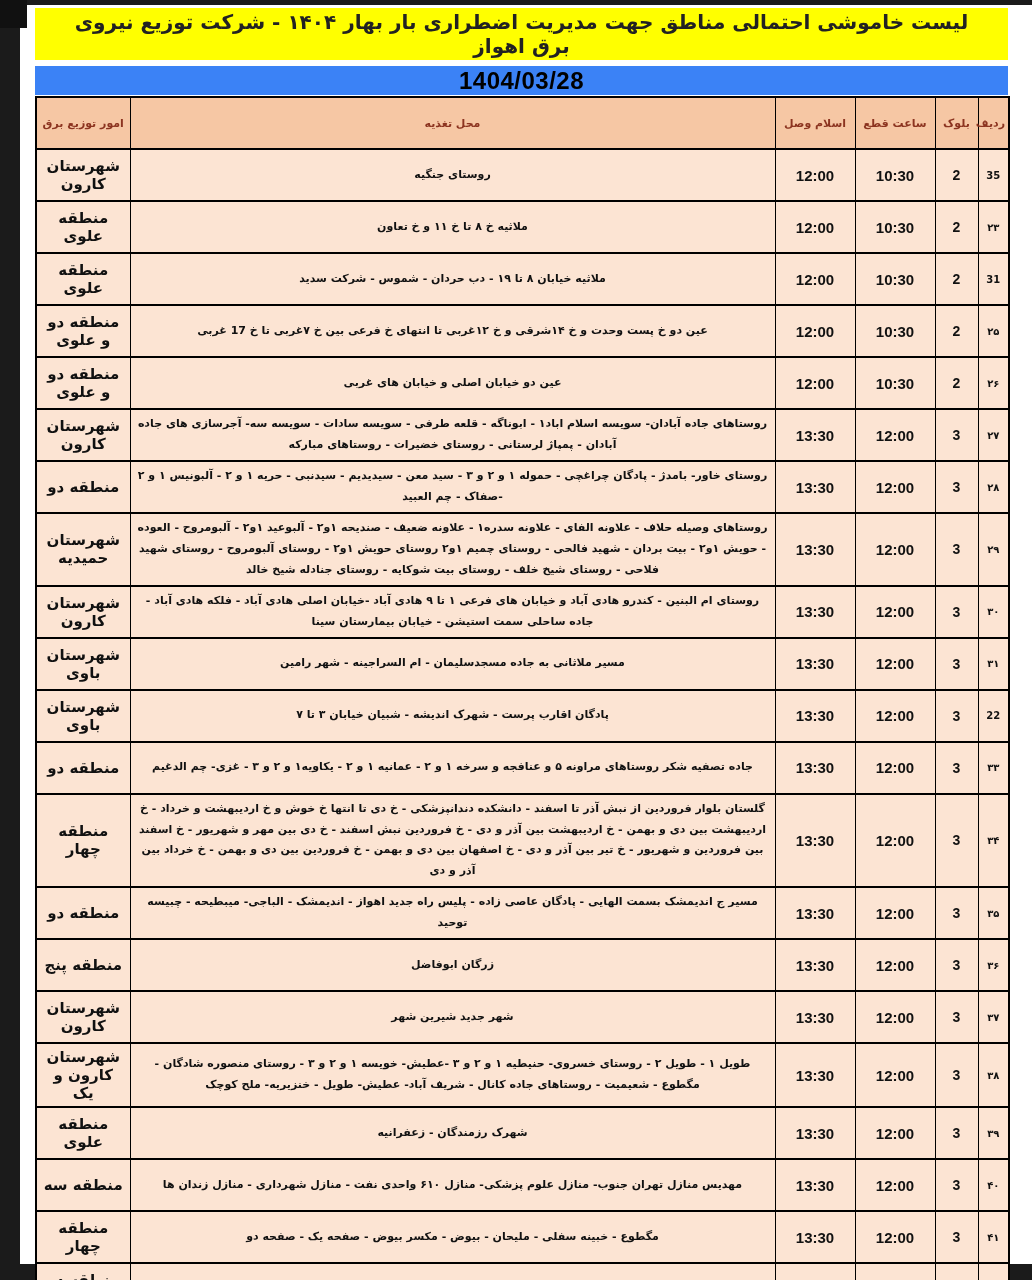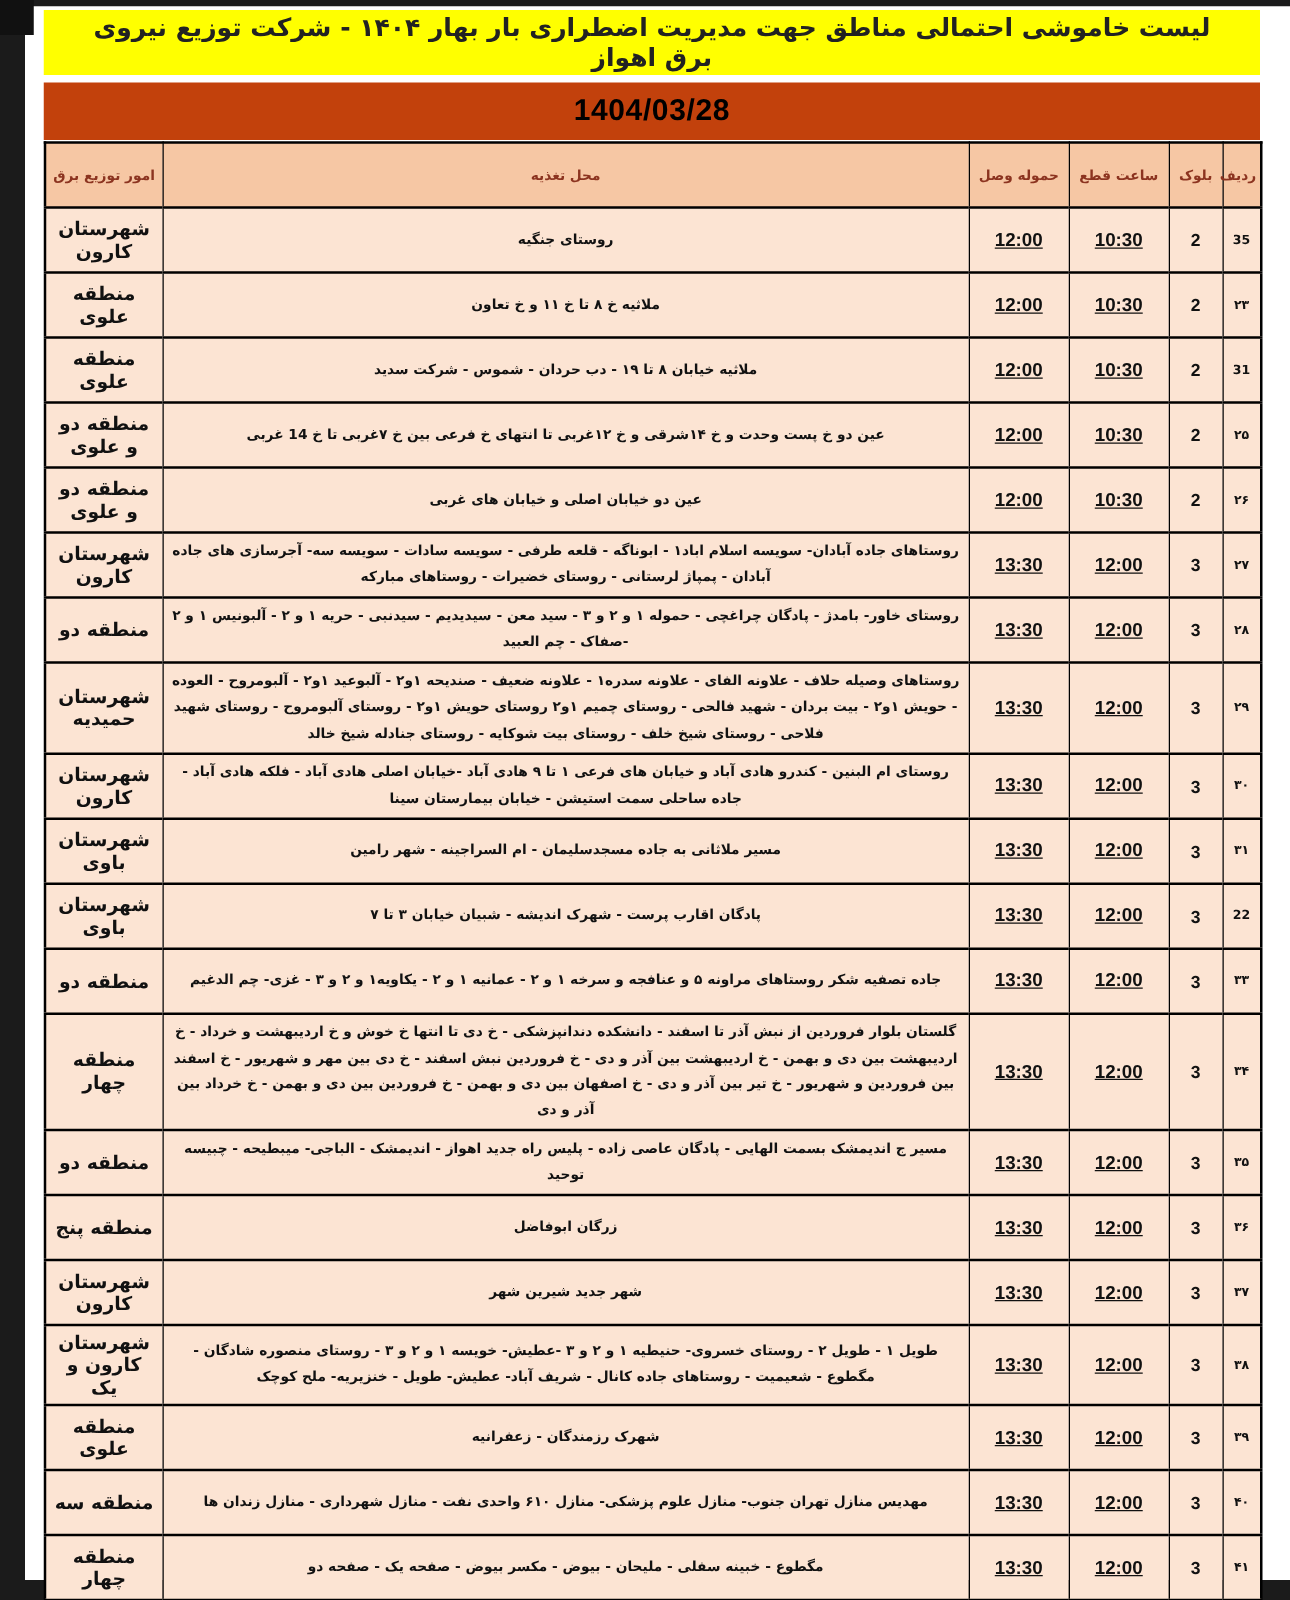--- a/index.html
+++ b/index.html
@@ -14,21 +14,21 @@
   .edge-corner{left:0;top:0;width:27px;height:28px;background:#111;}
 
   .sheet{position:absolute;left:35px;top:8px;width:973px;}
 
   .title-banner{
     background:#ffff00;min-height:47px;display:flex;align-items:center;justify-content:center;
     direction:rtl;text-align:center;color:#222;font-weight:bold;font-size:20px;padding:2px 30px;
     box-sizing:border-box;
   }
   .date-banner{
-    background:#c2410c;height:46px;margin-top:6px;display:flex;align-items:center;justify-content:center;
+    background:#3b82f6;height:29px;margin-top:6px;display:flex;align-items:center;justify-content:center;
     color:#000;font-weight:bold;font-size:24px;font-family:"Liberation Sans",sans-serif;
     letter-spacing:.5px;
   }
 
   table.outage{
     direction:rtl;border-collapse:collapse;table-layout:fixed;width:973px;margin-top:1px;
     border:2px solid #000;
   }
   table.outage th{
     background:#f6c7a4;color:#8c3420;font-weight:bold;font-size:11px;
@@ -36,21 +36,21 @@
   }
   table.outage td{
     background:#fce4d3;border-left:1px solid #000;border-right:1px solid #000;
     border-top:2px solid #000;border-bottom:2px solid #000;
     text-align:center;vertical-align:middle;color:#111;
     padding:4px 6px;box-sizing:border-box;
   }
   table.outage tr{height:52px;}
   td.c-rownum{font-size:10px;font-weight:bold;}
   td.c-block{font-size:14px;font-weight:bold;font-family:"Liberation Sans",sans-serif;}
-  td.c-time{font-size:15px;font-weight:bold;font-family:"Liberation Sans",sans-serif;text-decoration:underline;}
+  td.c-time{font-size:15px;font-weight:bold;font-family:"Liberation Sans",sans-serif;}
   td.c-loc{font-size:11px;font-weight:bold;line-height:1.9;padding:4px 12px;}
   td.c-district{font-size:15px;font-weight:bold;}
 
   col.w-rownum{width:31px;}
   col.w-block{width:43px;}
   col.w-cut{width:80px;}
   col.w-connect{width:80px;}
   col.w-loc{width:645px;}
   col.w-district{width:94px;}
 </style>
@@ -79,21 +79,21 @@
         <col class="w-cut">
       <col class="w-connect">
         <col class="w-loc">
         <col class="w-district">
     </colgroup>
     <thead>
       <tr>
         <th>ردیف</th>
         <th>بلوک</th>
         <th>ساعت قطع</th>
-        <th>حموله وصل</th>
+        <th>اسلام وصل</th>
         <th>محل تغذیه</th>
         <th>امور توزیع برق</th>
       </tr>
     </thead>
     <tbody id="rows-body">
         <tr>
     <td class="c-rownum">35</td>
     <td class="c-block">2</td>
     <td class="c-time">10:30</td>
     <td class="c-time">12:00</td>
@@ -114,21 +114,21 @@
     <td class="c-time">10:30</td>
     <td class="c-time">12:00</td>
     <td class="c-loc">ملاثیه خیابان ۸ تا ۱۹ - دب حردان - شموس - شرکت سدید</td>
     <td class="c-district">منطقه علوی</td>
   </tr>
         <tr>
     <td class="c-rownum">۲۵</td>
     <td class="c-block">2</td>
     <td class="c-time">10:30</td>
     <td class="c-time">12:00</td>
-    <td class="c-loc">عین دو خ پست وحدت و خ ۱۴شرقی و خ ۱۲غربی تا انتهای خ فرعی بین خ ۷غربی تا خ 14 غربی</td>
+    <td class="c-loc">عین دو خ پست وحدت و خ ۱۴شرقی و خ ۱۲غربی تا انتهای خ فرعی بین خ ۷غربی تا خ 17 غربی</td>
     <td class="c-district">منطقه دو و علوی</td>
   </tr>
         <tr>
     <td class="c-rownum">۲۶</td>
     <td class="c-block">2</td>
     <td class="c-time">10:30</td>
     <td class="c-time">12:00</td>
     <td class="c-loc">عین دو خیابان اصلی و خیابان های غربی</td>
     <td class="c-district">منطقه دو و علوی</td>
   </tr>

